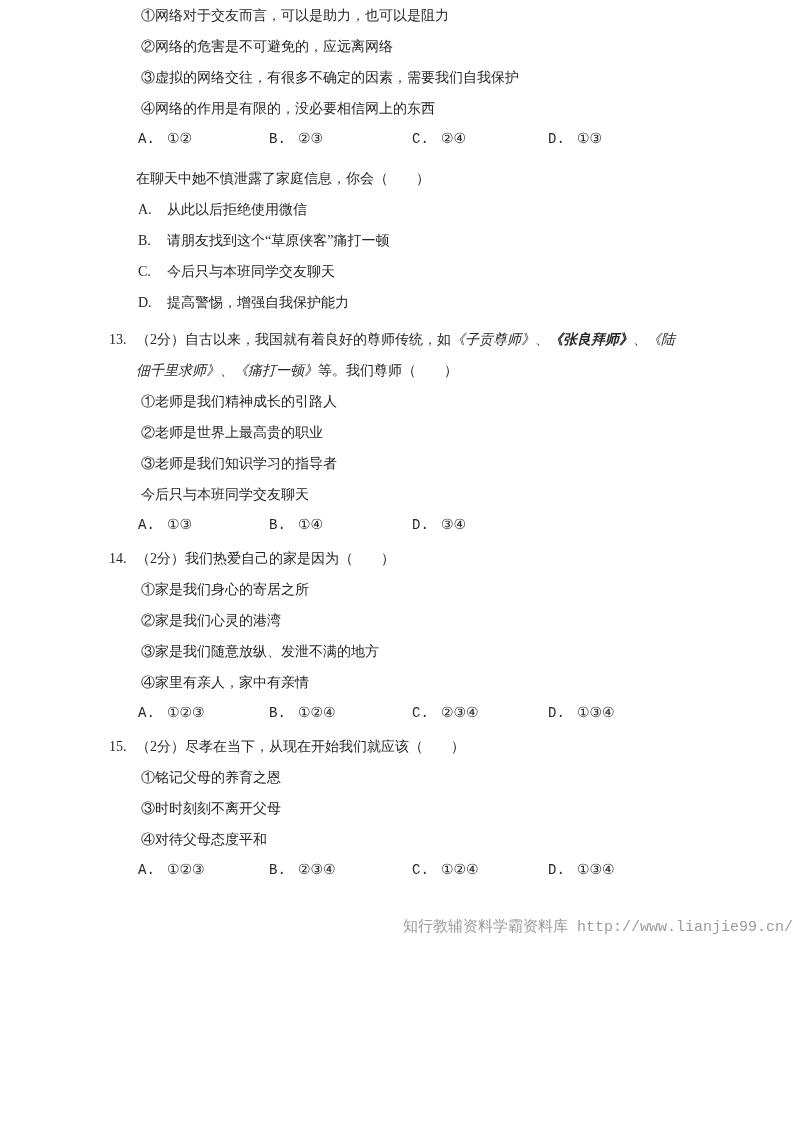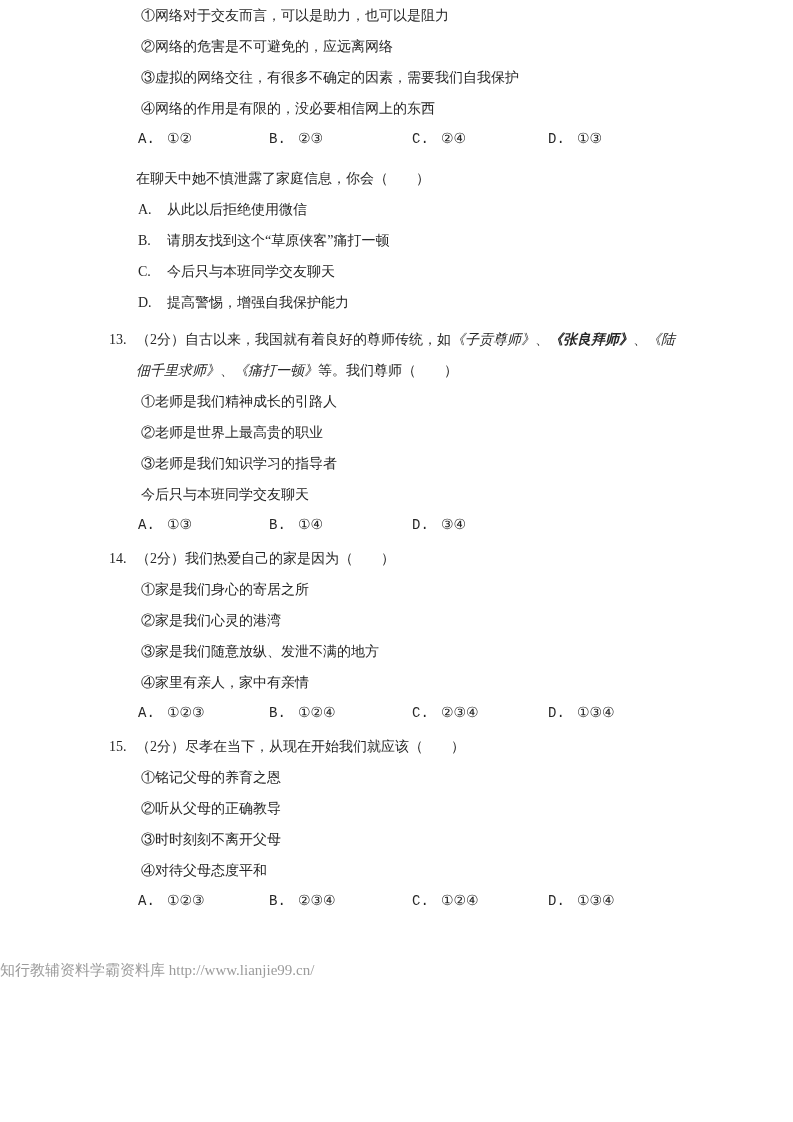--- a/index.html
+++ b/index.html
@@ -19,22 +19,22 @@
   .choice{display:inline-block;font-family:Liberation Mono, monospace;}
   .c0{width:131px;}
   .c1{width:143px;}
   .c2{width:136px;}
   .clabel{display:inline-block;width:29px;}
   .q12{margin-top:8px;}
   .q13{margin-top:6px;}
   .q14{margin-top:2px;}
   .q15{margin-top:2px;}
   .footer{
-    margin-top:38px;text-align:left;line-height:31px;font-size:15px;
-    font-family:Liberation Serif, serif;color:#9b9b9b;
+    margin-top:26px;text-align:right;line-height:31px;font-size:15px;
+    font-family:Liberation Mono, monospace;color:#9b9b9b;
   }
 </style>
 </head>
 <body>
 
 <div class="page">
   <div class="doc">
 
     <section>
       <div class="line item">①网络对于交友而言，可以是助力，也可以是阻力</div>
@@ -81,21 +81,20 @@
         <span class="choice c0"><span class="clabel">A.</span><span>①②③</span></span>
         <span class="choice c1"><span class="clabel">B.</span><span>①②④</span></span>
         <span class="choice c2"><span class="clabel">C.</span><span>②③④</span></span>
         <span class="choice"><span class="clabel">D.</span><span>①③④</span></span>
       </div>
     </section>
 
     <section class="q15">
       <div class="line stem-first"><span class="qnum">15.</span><span><span>（2分）尽孝在当下，从现在开始我们就应该（　　）</span></span></div>
       <div class="line item">①铭记父母的养育之恩</div>
-      <div class="line item">②听从父母的正确教导</div>
       <div class="line item">③时时刻刻不离开父母</div>
       <div class="line item">④对待父母态度平和</div>
       <div class="line choices-row">
         <span class="choice c0"><span class="clabel">A.</span><span>①②③</span></span>
         <span class="choice c1"><span class="clabel">B.</span><span>②③④</span></span>
         <span class="choice c2"><span class="clabel">C.</span><span>①②④</span></span>
         <span class="choice"><span class="clabel">D.</span><span>①③④</span></span>
       </div>
     </section>
 

